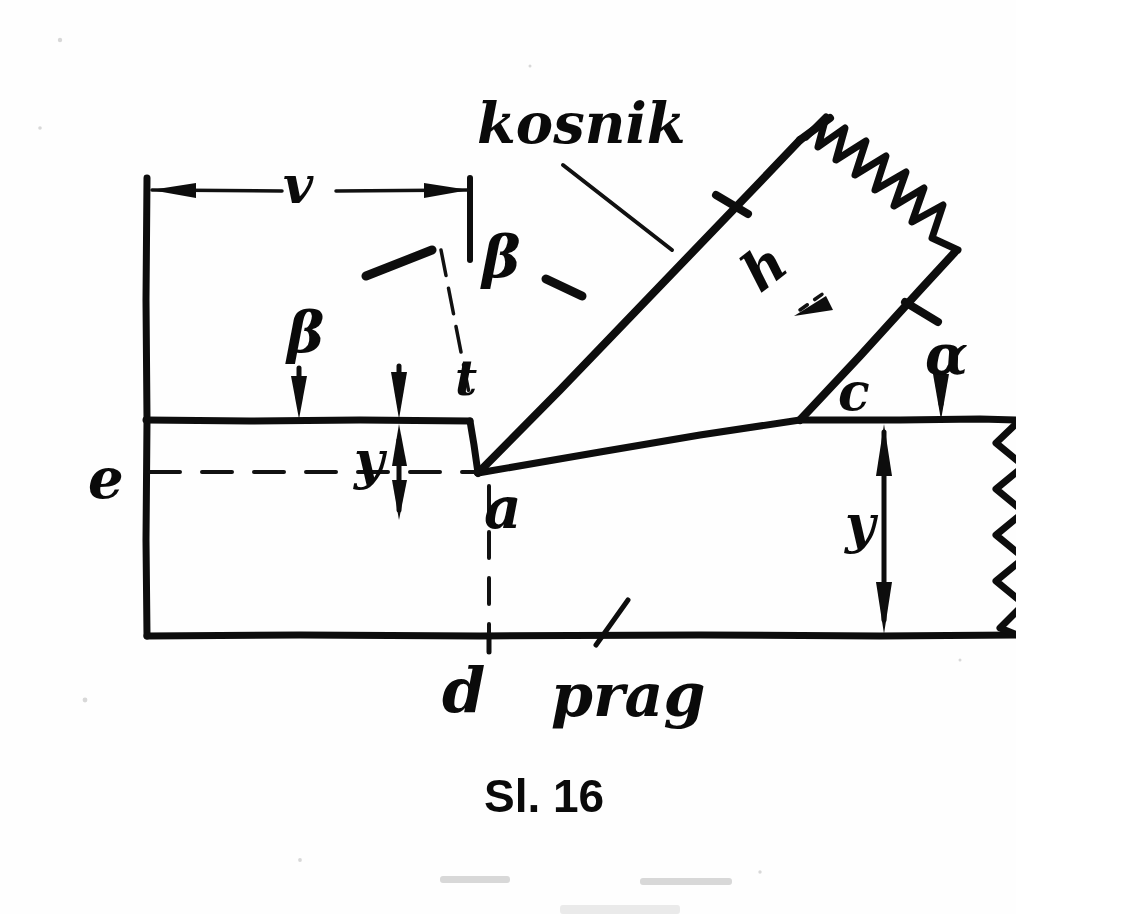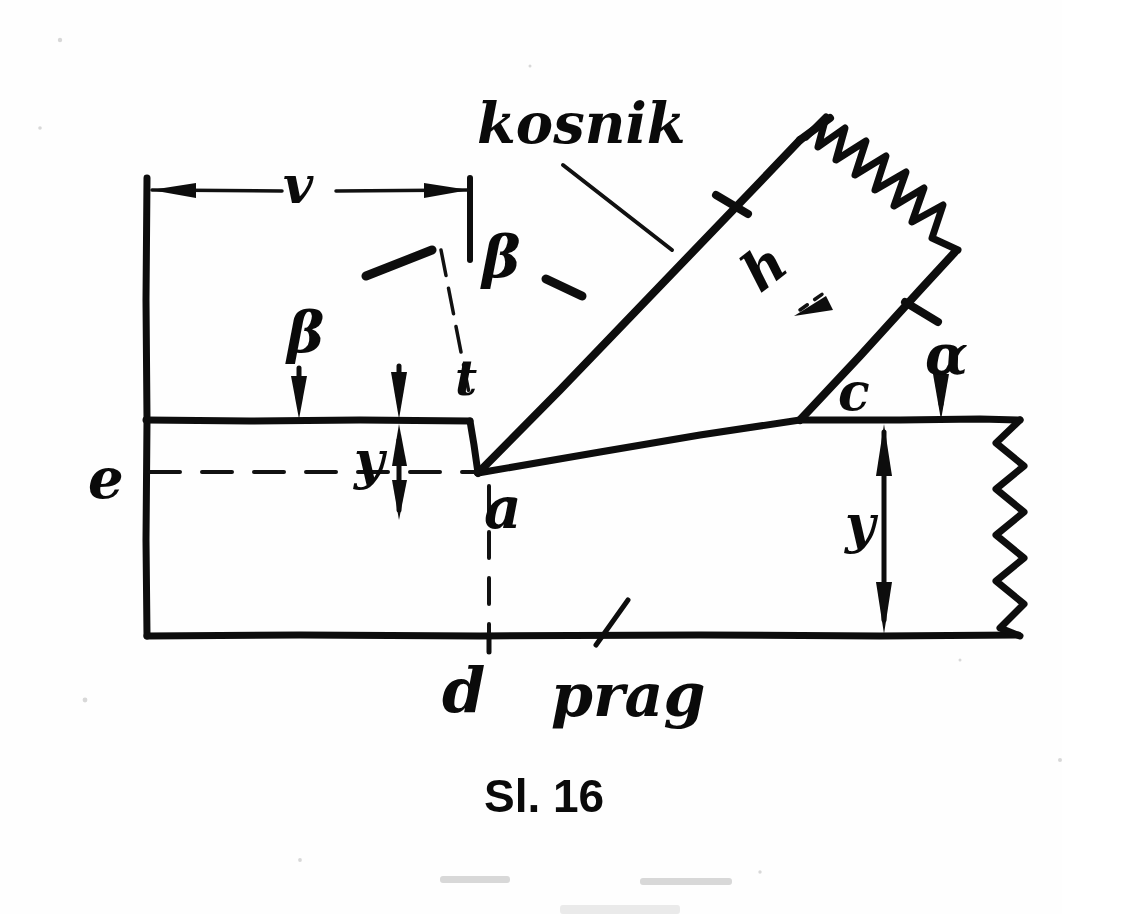--- a/index.html
+++ b/index.html
@@ -9,21 +9,20 @@
   }
   body {
     font-family: "Liberation Serif", serif;
   }
   #stage {
     position: relative;
     width: 1016px;
     height: 914px;
     background: #fefefe;
     overflow: hidden;
-    padding-left: 46px;
   }
   #figure-svg {
     position: absolute;
     left: 0;
     top: 0;
     width: 1145px;
     height: 914px;
     display: block;
   }
   .hand-label {

